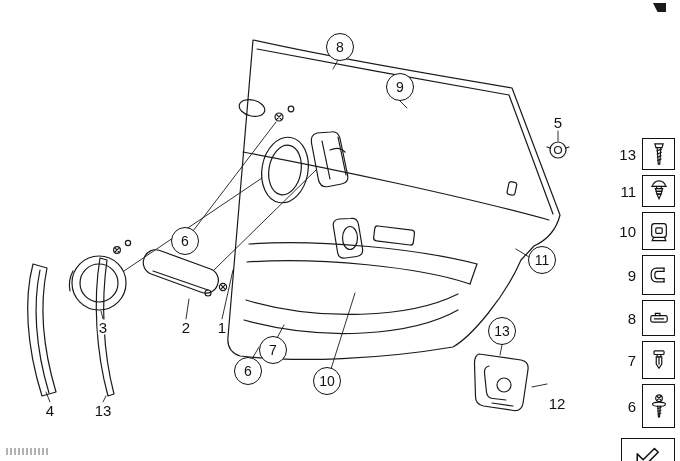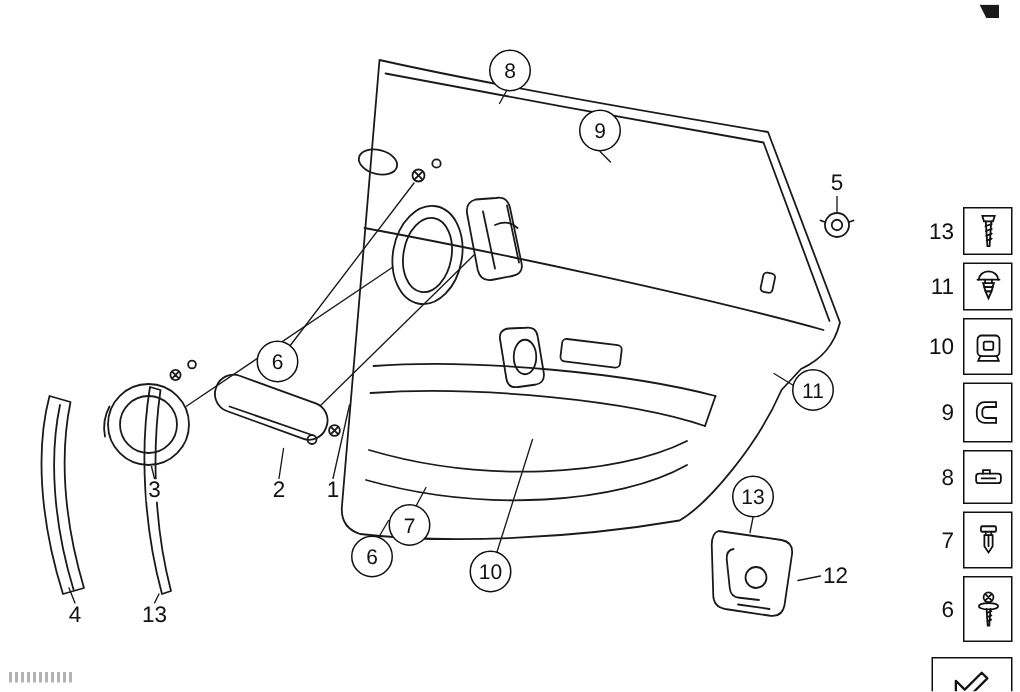--- a/index.html
+++ b/index.html
@@ -139,21 +139,21 @@
   <div class="plainlab" style="left:558px;top:122px">5</div>
   <div class="callout" style="left:185px;top:241px">6</div>
   <div class="callout" style="left:542px;top:260px">11</div>
   <div class="plainlab" style="left:103px;top:327px">3</div>
   <div class="plainlab" style="left:186px;top:327px">2</div>
   <div class="plainlab" style="left:222px;top:327px">1</div>
   <div class="callout" style="left:273px;top:350px">7</div>
   <div class="callout" style="left:248px;top:371px">6</div>
   <div class="callout" style="left:327px;top:381px">10</div>
   <div class="callout" style="left:502px;top:331px">13</div>
-  <div class="plainlab" style="left:557px;top:384px">12</div>
+  <div class="plainlab" style="left:557px;top:403px">12</div>
   <div class="plainlab" style="left:50px;top:410px">4</div>
   <div class="plainlab" style="left:103px;top:410px">13</div>
 
   <div class="sidebar">
 
     <div class="srow">
       <span class="snum">13</span>
       <span class="sbox" style="height:30px">
         <svg width="22" height="26" viewBox="0 0 24 28">
             <g fill="none" stroke="#111" stroke-width="1.3" stroke-linecap="round">

